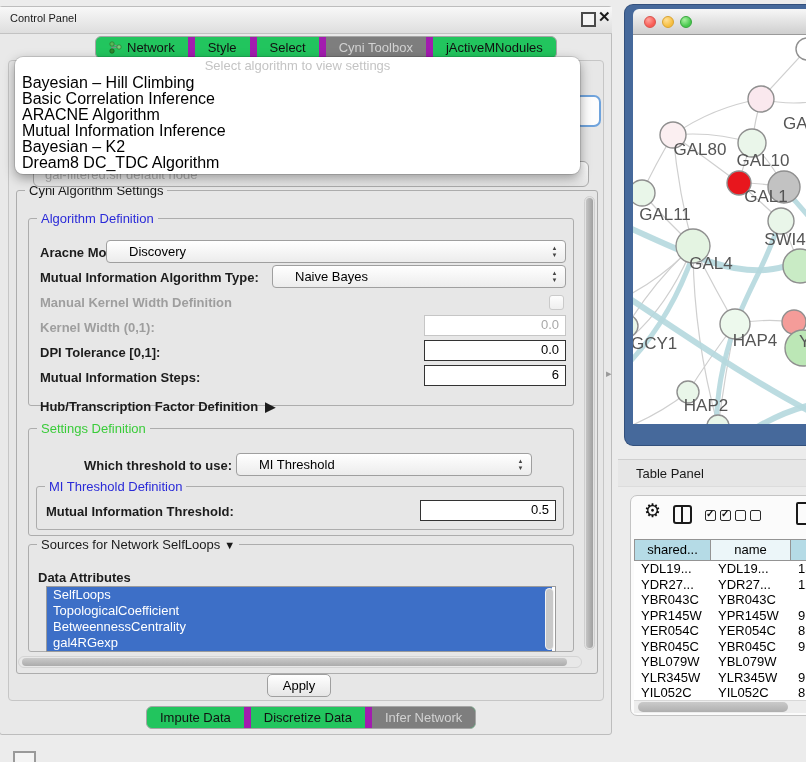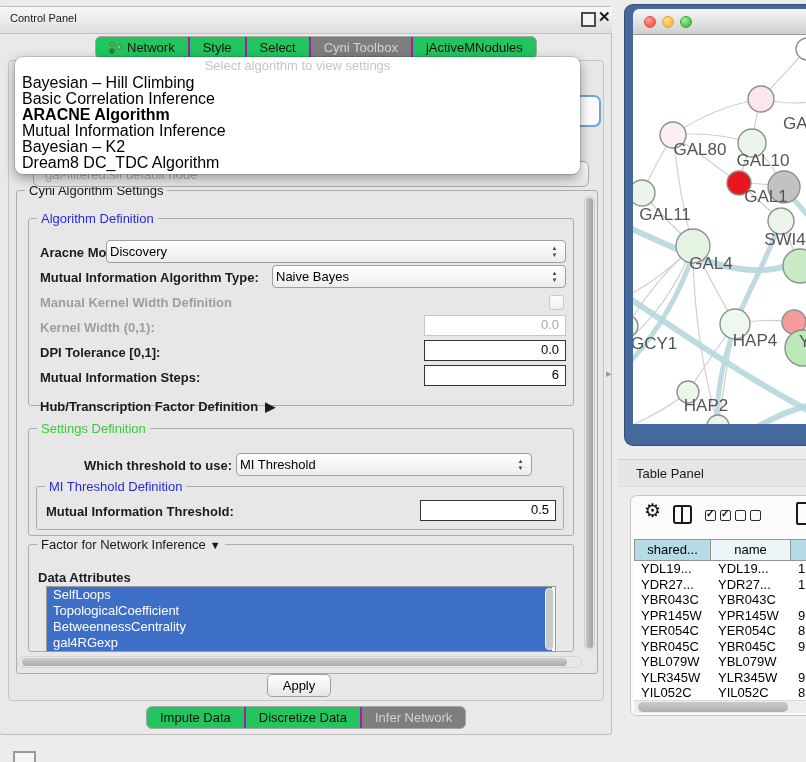--- a/index.html
+++ b/index.html
@@ -9,50 +9,50 @@
   .cp{position:absolute;left:-1px;top:6px;width:613px;height:729px;background:#E9E9E9;
       border:1px solid #BDBDBD;border-radius:3px;box-sizing:border-box}
   .cp-titlebar{position:absolute;left:0;top:6px;width:612px;height:26px;
       background:linear-gradient(#F8F8F8,#DEDEDE);border-bottom:1px solid #C2C2C2}
   .cp-title{position:absolute;left:10px;top:5px;font-size:11px;color:#1A1A1A}
   .winbtn-float{position:absolute;left:581px;top:12px;width:11px;height:11px;border:2px solid #4A4A4A;background:#F5F5F5}
   .winbtn-close{position:absolute;left:598px;top:9px;font-size:15px;font-weight:bold;color:#1A1A1A;line-height:16px}
   
   .seg-tabs{position:absolute;display:inline-flex;border:1px solid #A6A6A6;border-radius:6px;
       background:#22c55e;overflow:hidden;height:23px;box-sizing:border-box}
-  .seg{display:flex;align-items:center;padding:0 13px;font-size:13px;color:#111;border-left:2px solid #a21caf;white-space:nowrap}
+  .seg{display:flex;align-items:center;padding:0 13px;font-size:13px;color:#111;border-left:7px solid #a21caf;white-space:nowrap}
   .seg:first-child{border-left:none}
   .seg.sel{background:#7E7E7E;color:#D2D2D2}
   .tabicon{display:inline-block;width:13px;height:13px;margin-right:5px}
   
   .content{position:absolute;left:8px;top:60px;width:596px;height:641px;background:#E7E7E7;
       border:1px solid #C6C6C6;border-radius:4px;box-sizing:border-box}
   
   .popup{position:absolute;left:15px;top:57px;width:565px;background:#FFFFFF;border-radius:8px;
       box-shadow:0 4px 12px rgba(0,0,0,.38),0 0 0 1px rgba(0,0,0,.12);z-index:30;padding-bottom:3px}
   .pprompt{height:18px;line-height:18px;text-align:center;color:#C4C4C4;font-size:13px}
   .pitem{height:16px;line-height:16px;font-size:16px;padding-left:7px;color:#000;white-space:nowrap}
-  .pitem.b{font-weight:bold}
+  .pitem.b{font-weight:normal}
   
   .hidden-combo{position:absolute;left:33px;top:161px;width:556px;height:26px;border:1px solid #ABABAB;
       border-radius:6px;background:linear-gradient(#FFFFFF,#E4E4E4);z-index:5;font-size:13px;line-height:26px;
       color:#AFAFAF;padding-left:11px;box-sizing:border-box;white-space:nowrap;overflow:hidden}
   .blue-combo-frag{position:absolute;left:574px;top:95px;width:27px;height:32px;border:2px solid #6FA3DC;
       border-radius:7px;background:#FDFDFD;z-index:4;box-sizing:border-box}
   
   .group{position:absolute;border:1px solid #ADADAD;border-radius:3px;box-sizing:border-box}
   .gtitle{position:absolute;top:-8px;left:8px;background:#E7E7E7;padding:0 4px;font-size:13px;line-height:15px;white-space:nowrap;color:#1A1A1A}
   .gtitle.blue{color:#2A2AD8}
   .gtitle.green{color:#3ACC3A}
   
   .lbl{position:absolute;font-size:13px;line-height:16px;color:#1C1C1C;white-space:nowrap}
   .b{font-weight:bold}
   .dis{color:#9E9E9E}
   .combo{position:absolute;height:23px;background:linear-gradient(#FFFFFF,#ECECEC);border:1px solid #9F9F9F;
-      border-radius:4px;font-size:13px;line-height:21px;padding-left:3px;box-sizing:border-box;color:#000}
+      border-radius:4px;font-size:13px;line-height:21px;padding-left:22px;box-sizing:border-box;color:#000}
   .carr{position:absolute;right:5px;top:4px;width:11px;text-align:center;font-size:6px;line-height:7px;color:#444}
   .field{position:absolute;height:21px;background:#FFF;border:1.5px solid #333;font-size:13px;line-height:18px;
       text-align:right;padding-right:6px;box-sizing:border-box;color:#000}
   .field.fdis{border:1px solid #C6C6C6;color:#A8A8A8}
   .cb{position:absolute;width:13px;height:13px;border:1px solid #CACACA;border-radius:3px;background:linear-gradient(#FDFDFD,#EFEFEF)}
   .hubarr{font-size:13px;margin-left:7px}
   .srcarr{font-size:11px;margin-left:4px}
   
   .vsb{position:absolute;width:11px;background:#E3E3E3;border:1px solid #CFCFCF;border-radius:6px;box-sizing:border-box}
   .vsb .thumb{position:absolute;left:1px;right:1px;top:1px;bottom:1px;background:linear-gradient(90deg,#C4C4C4,#A0A0A0);border-radius:5px}
@@ -200,21 +200,21 @@
   <span>MI Threshold</span>
   <span class="carr">▲<br>▼</span>
 </div>
 <div class="group" style="left:36px;top:486px;width:528px;height:44px">
   <span class="gtitle blue">MI Threshold Definition</span>
 </div>
 <span class="lbl b" style="left:46px;top:504px">Mutual Information Threshold:</span>
 <div class="field" style="left:420px;top:500px;width:136px">0.5</div>
 
 <div class="group" style="left:28px;top:544px;width:546px;height:108px">
-  <span class="gtitle"><span>Factor for Network Inference</span><span class="srcarr">▼</span></span>
+  <span class="gtitle"><span>Sources for Network SelfLoops</span><span class="srcarr">▼</span></span>
 </div>
 <span class="lbl b" style="left:38px;top:570px">Data Attributes</span>
 <div class="alist" id="attr-list" style="left:46px;top:586px;width:510px;height:66px">
   <div class="aitem">SelfLoops</div>
     <div class="aitem">TopologicalCoefficient</div>
     <div class="aitem">BetweennessCentrality</div>
     <div class="aitem">gal4RGexp</div>
     <div class="vsb">
       <div class="thumb"></div>
     </div>

